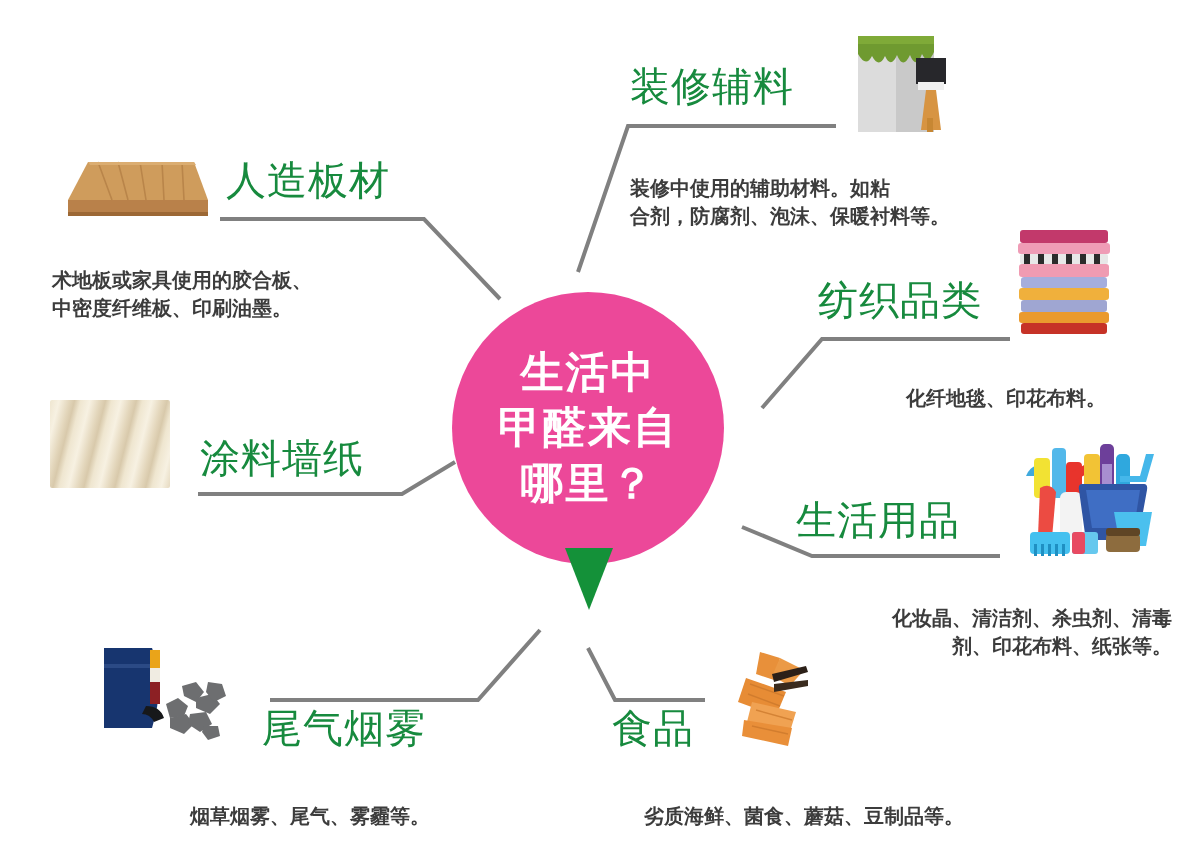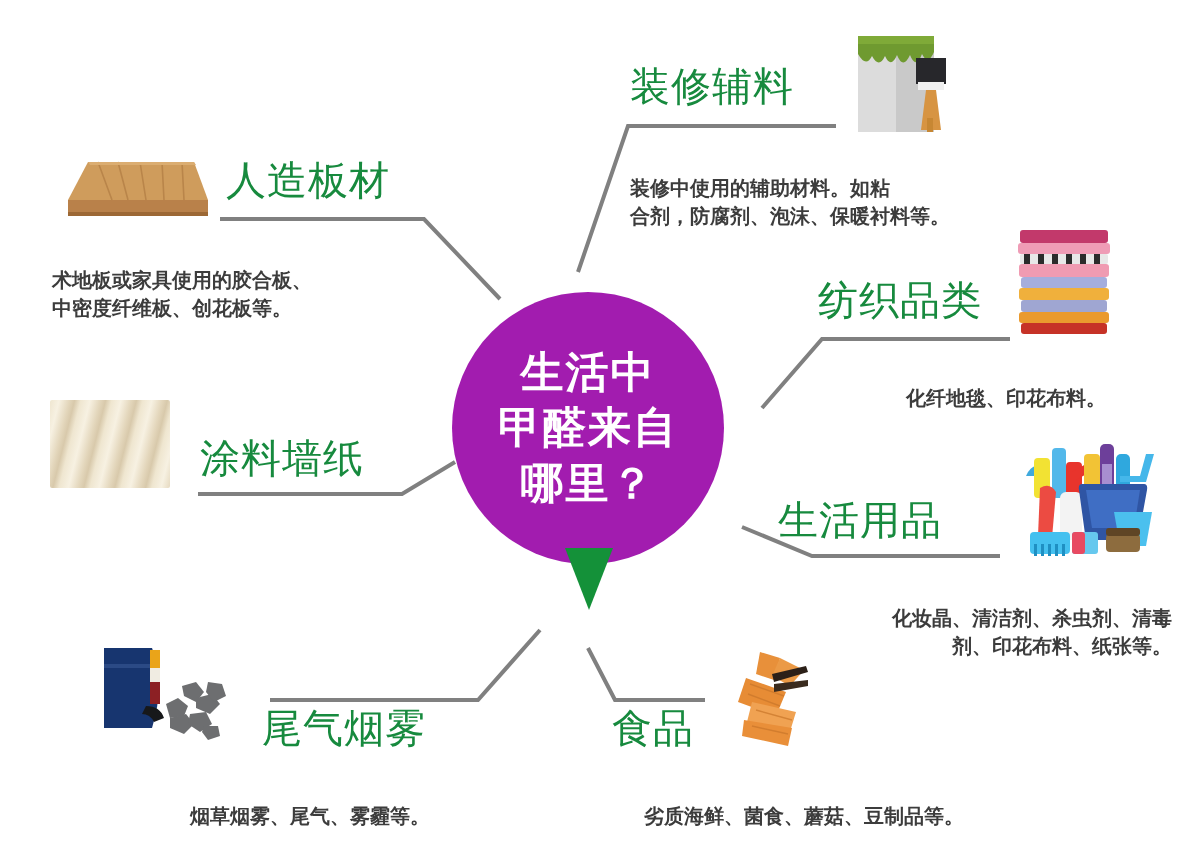--- a/index.html
+++ b/index.html
@@ -32,21 +32,21 @@
     margin-top:32px;
   }
   .desc.right-al { text-align:right; }
   .desc.center-al { text-align:center; }
 
   
   #bubble {
     position:absolute;
     left:452px; top:292px;
     width:272px; height:272px;
-    background:#a21caf;
+    background:#ec4899;
     border-radius:50%;
     display:flex; align-items:center; justify-content:center;
   }
   #bubble-tail {
     position:absolute;
     left:565px; top:548px;
     width:0;height:0;
     border-left:24px solid transparent;
     border-right:24px solid transparent;
     border-top:62px solid #149139;
@@ -142,21 +142,21 @@
       <path d="M90,76 h10 l5,40 h-20 z" fill="#d79442"></path>
       <rect x="91" y="104" width="6" height="14" fill="#c78733"></rect>
     </svg>
   </div>
 
   <div class="node" style="left:226px; top:160px;">
     <div class="title">人造板材</div>
   </div>
   <div class="node" style="left:52px; top:234px; width:360px;">
     <div class="desc">术地板或家具使用的胶合板、
-中密度纤维板、创花板等。</div>
+中密度纤维板、印刷油墨。</div>
   </div>
 
   <div class="icon wood" style="left:52px; top:158px;">
     <svg viewBox="0 0 158 62" width="158" height="62">
       <path d="M36,4 L142,4 L156,42 L16,42 Z" fill="#cf9c5c"></path>
       <path d="M46,4 L60,42 M66,4 L76,42 M88,4 L94,42 M110,4 L112,42 M130,4 L132,42" stroke="#b9854a" stroke-width="1.6" fill="none"></path>
       <path d="M16,42 L156,42 L156,54 L16,54 Z" fill="#b9814a"></path>
       <path d="M16,54 L156,54 L156,58 L16,58 Z" fill="#9c6835"></path>
       <path d="M36,4 L142,4 L144,7 L38,7 Z" fill="#dbad71"></path>
     </svg>
@@ -192,21 +192,21 @@
   </div>
 
   <div class="node" style="left:200px; top:438px;">
     <div class="title">涂料墙纸</div>
   </div>
 
   <div class="icon" style="left:50px; top:400px;">
     <div class="wallpaper"></div>
   </div>
 
-  <div class="node" style="left:778px; top:500px;">
+  <div class="node" style="left:796px; top:500px;">
     <div class="title">生活用品</div>
   </div>
   <div class="node" style="left:790px; top:572px; width:382px;">
     <div class="desc right-al">化妆晶、清洁剂、杀虫剂、清毒
 剂、印花布料、纸张等。</div>
   </div>
 
   <div class="icon cleaning" style="left:1008px; top:440px;">
     <svg viewBox="0 0 150 125" width="150" height="125">
       <path d="M18,36 q6,-14 16,-8 l6,8 z" fill="#3fa9dd"></path>

